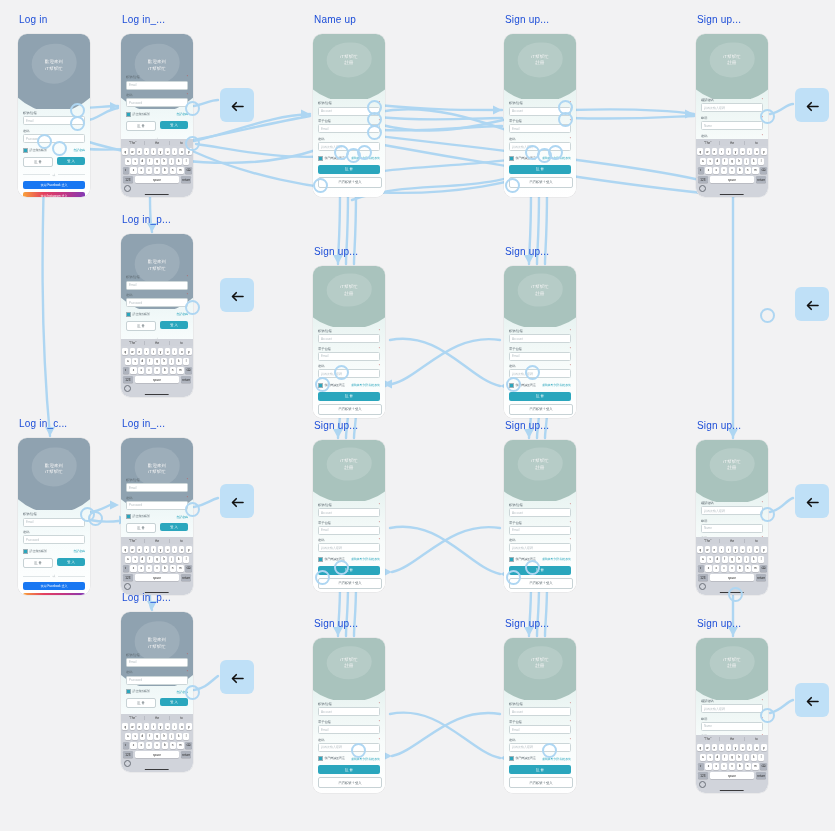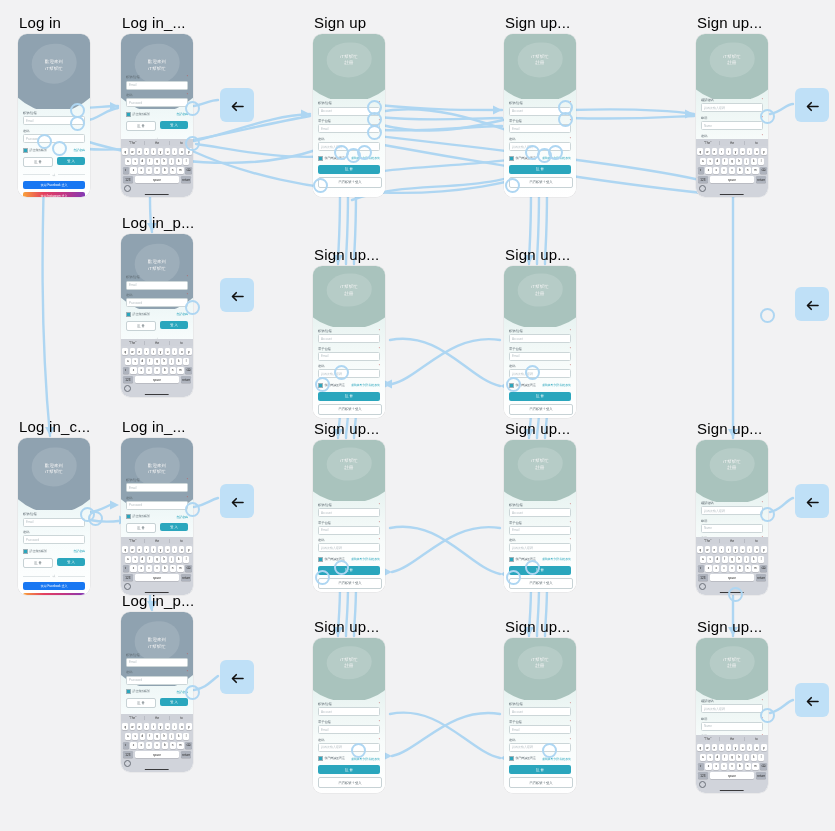--- a/index.html
+++ b/index.html
@@ -10,21 +10,21 @@
     overflow:hidden;
     position:relative;
   }
   #canvas{position:absolute;inset:0;width:835px;height:831px;}
   #wires{position:absolute;left:0;top:0;width:835px;height:831px;pointer-events:none;}
 
   
   .frame{position:absolute;}
   .frame-title{
     position:absolute;top:-20px;left:1px;
-    font-size:15px;color:#000000;letter-spacing:.2px;white-space:nowrap;
+    font-size:10px;color:#1d4ed8;letter-spacing:.2px;white-space:nowrap;
     font-family:"Liberation Sans", sans-serif;
   }
   .phone{
     position:relative;width:100%;height:100%;
     background:#ffffff;border-radius:9px;overflow:hidden;
     box-shadow:0 0 0 .5px rgba(0,0,0,.07);
   }
 
   
   .hero{position:absolute;left:0;top:0;width:100%;overflow:hidden;}
@@ -371,21 +371,21 @@
               <div class="key dark">123</div>
               <div class="key sp">space</div>
               <div class="key dark">return</div>
             </div>
             <div class="globe"></div>
             <div class="homebar"></div>
           </div>
         </div>
       </div>
       <div class="frame" style="left: 313px; top: 34px; width: 72px; height: 163px;">
-        <div class="frame-title">Sign up</div>
+        <div class="frame-title">Name up</div>
         <div class="phone">
           <div class="body-wash signupbody"></div>
           <div class="hero signup" style="height: 40%;">
             <div class="blob"></div>
             <div class="inner"></div>
             <div class="htext">
               <div>iT幫幫忙</div>
               <div>註冊</div>
             </div>
           </div>

